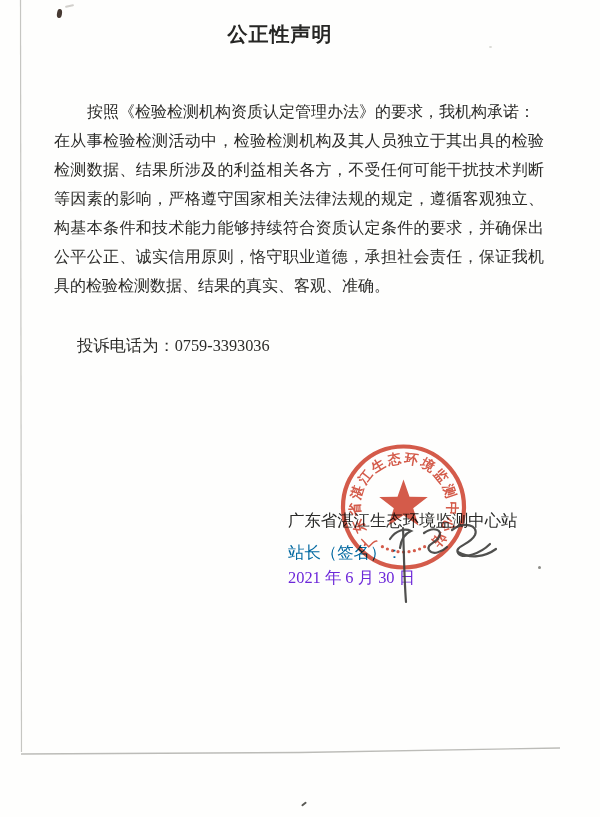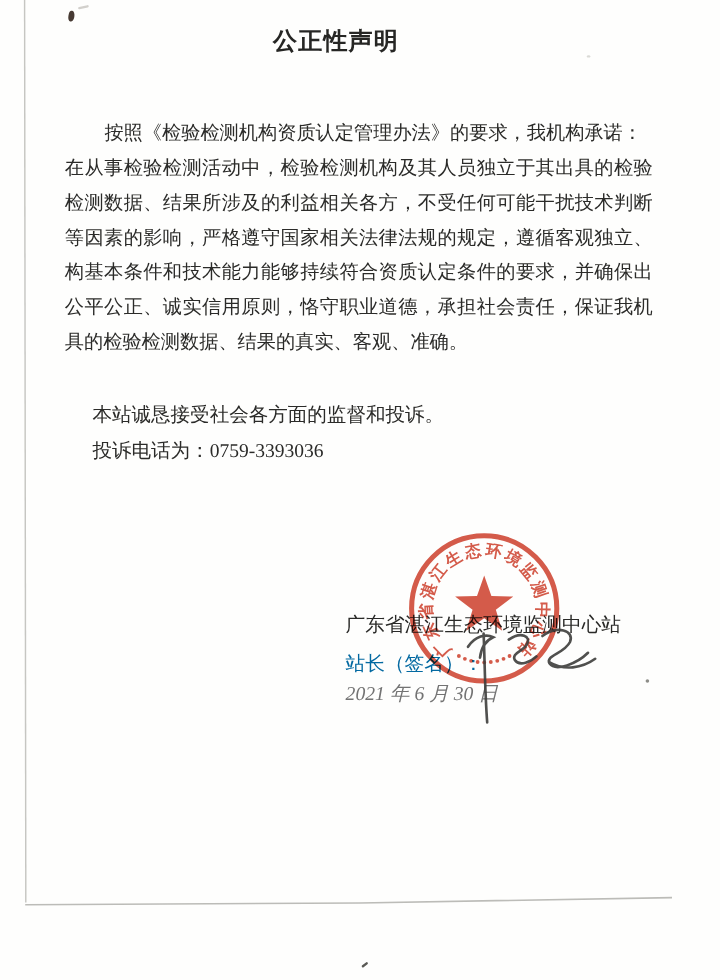--- a/index.html
+++ b/index.html
@@ -35,21 +35,21 @@
   .body-line.indent{padding-left:33px;}
   
   .notice-block{
     position:absolute;left:77px;top:331px;
     color:#2b2b29;font-size:16.3px;
   }
   .notice-line{height:30px;line-height:30px;white-space:nowrap;}
   
   .org-line{position:absolute;left:288px;top:510px;font-size:16.4px;color:#2a2a28;white-space:nowrap;}
   .sign-line{position:absolute;left:288px;top:542px;font-size:16.4px;color:#0369a1;white-space:nowrap;}
-  .date-line{position:absolute;left:288px;top:567px;font-size:16.4px;color:#737373;white-space:nowrap;font-style:italic;}
+  .date-line{position:absolute;left:288px;top:567px;font-size:16.4px;color:#6d28d9;white-space:nowrap;}
   
   .stamp{
     position:absolute;left:337px;top:440px;width:134px;height:134px;
     mix-blend-mode:multiply;opacity:0.88;
   }
   
   .signature{position:absolute;left:380px;top:518px;width:135px;height:92px;}
   
   .scan-borders{position:absolute;inset:0;pointer-events:none;}
   .ink-speck{position:absolute;background:#473a33;}
@@ -81,21 +81,20 @@
     <div class="body-line indent">按照《检验检测机构资质认定管理办法》的要求，我机构承诺：</div>
     <div class="body-line justify">在从事检验检测活动中，检验检测机构及其人员独立于其出具的检验</div>
     <div class="body-line justify">检测数据、结果所涉及的利益相关各方，不受任何可能干扰技术判断</div>
     <div class="body-line justify">等因素的影响，严格遵守国家相关法律法规的规定，遵循客观独立、</div>
     <div class="body-line justify">构基本条件和技术能力能够持续符合资质认定条件的要求，并确保出</div>
     <div class="body-line justify">公平公正、诚实信用原则，恪守职业道德，承担社会责任，保证我机</div>
     <div class="body-line">具的检验检测数据、结果的真实、客观、准确。</div>
   </div>
 
   <div class="notice-block">
-    <div class="notice-line">本站诚恳接受社会各方面的监督和投诉。</div>
     <div class="notice-line">投诉电话为：0759-3393036</div>
   </div>
 
   <div class="org-line">广东省湛江生态环境监测中心站</div>
   <div class="sign-line">站长（签名）：</div>
   <div class="date-line">2021 年 6 月 30 日</div>
 
   <svg class="stamp" viewBox="0 0 134 134">
     <circle cx="66.5" cy="67" r="60.5" fill="none" stroke="#cf4431" stroke-width="4.2"></circle>
     <polygon fill="#cf4431" points="66.5,39.5 72.5,56.75 90.75,57.1 76.2,68.15 81.5,85.6 66.5,75.2 51.5,85.6 56.8,68.15 42.25,57.1 60.5,56.75"></polygon>

